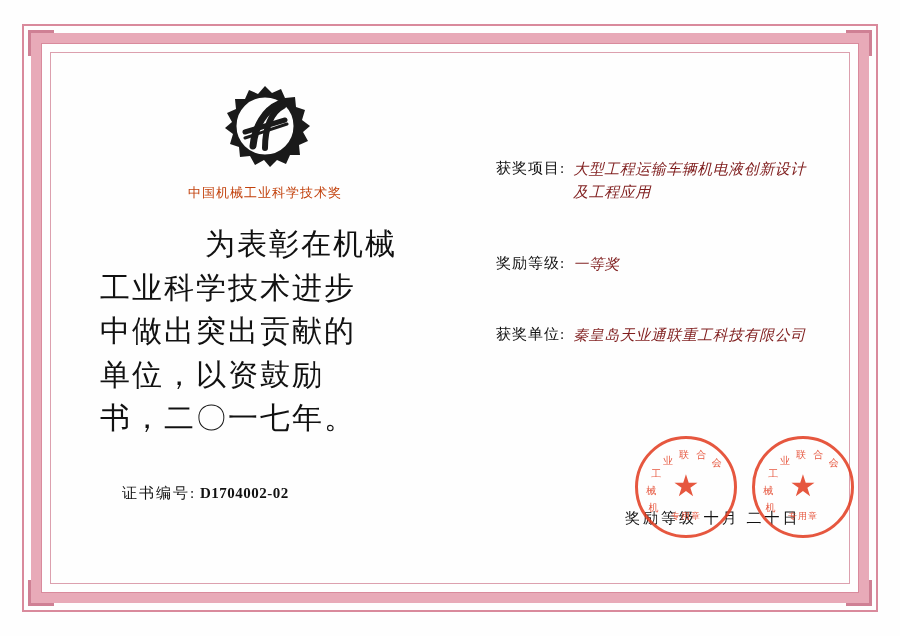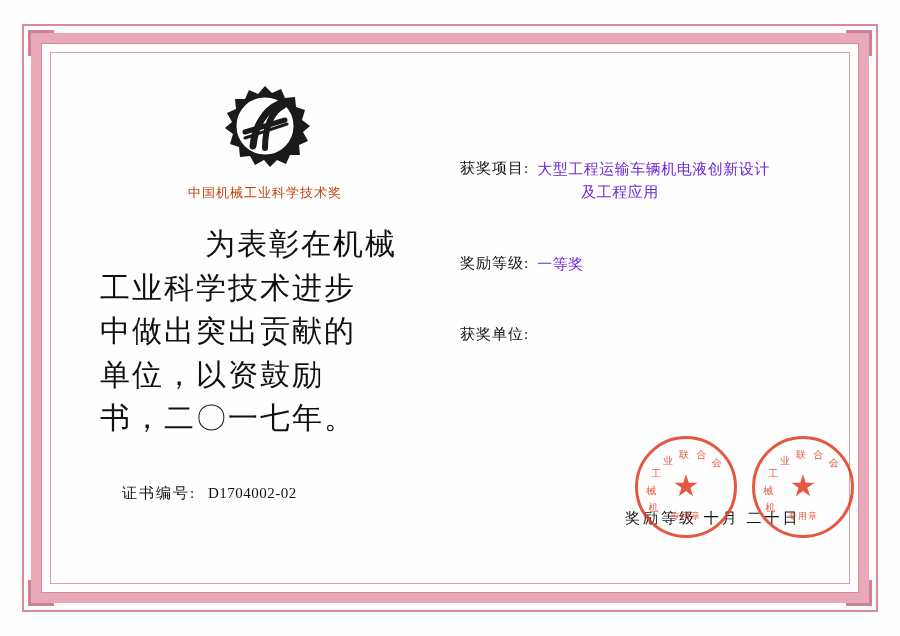--- a/index.html
+++ b/index.html
@@ -143,51 +143,51 @@
   .cert-no {
     margin-top: 44px;
     padding-left: 22px;
     font-size: 15px;
     color: #111;
     white-space: nowrap;
   }
   .cert-no .label { letter-spacing: 2px; }
   .cert-no .value {
     font-family: "Liberation Serif", "DejaVu Serif", serif;
-    font-weight: normal;
-    margin-left: 8px;
+    font-weight: bold;
     letter-spacing: 0.5px;
   }
 
   
   .right-col {
     position: absolute;
-    left: 400px;
+    left: 436px;
     top: 96px;
     right: 10px;
   }
   .field {
     display: flex;
     margin-bottom: 48px;
   }
   .field .f-label {
     font-size: 15px;
     color: #111;
     white-space: nowrap;
     letter-spacing: 1px;
     padding-top: 1px;
   }
   .field .f-value {
     font-size: 15px;
-    color: #6d28d9;
+    color: #7f1d1d;
     margin-left: 8px;
     line-height: 1.55;
     letter-spacing: 0.5px;
-  }
-  .field .f-value .v2 { display: block; margin-left: 44px; }
+    font-style: italic;
+  }
+  .field .f-value .v2 { display: block; }
 
   
   .stamp-area {
     position: absolute;
     left: 420px;
     bottom: 18px;
     right: 10px;
     height: 150px;
   }
   .date-line {
@@ -311,20 +311,21 @@
         </span>
       </div>
 
       <div class="field">
         <span class="f-label">奖励等级:</span>
         <span class="f-value">一等奖</span>
       </div>
 
       <div class="field">
         <span class="f-label">获奖单位:</span>
+        <span class="f-value">秦皇岛天业通联重工科技有限公司</span>
       </div>
     </div>
 
     <div class="stamp-area">
 
       <div class="date-line">奖励等级 十月 二十日</div>
 
       <div class="stamp s1">
         <div class="ring-text">
           <span style="transform:rotate(-110deg) translate(0,-40px) rotate(110deg)">机</span>

